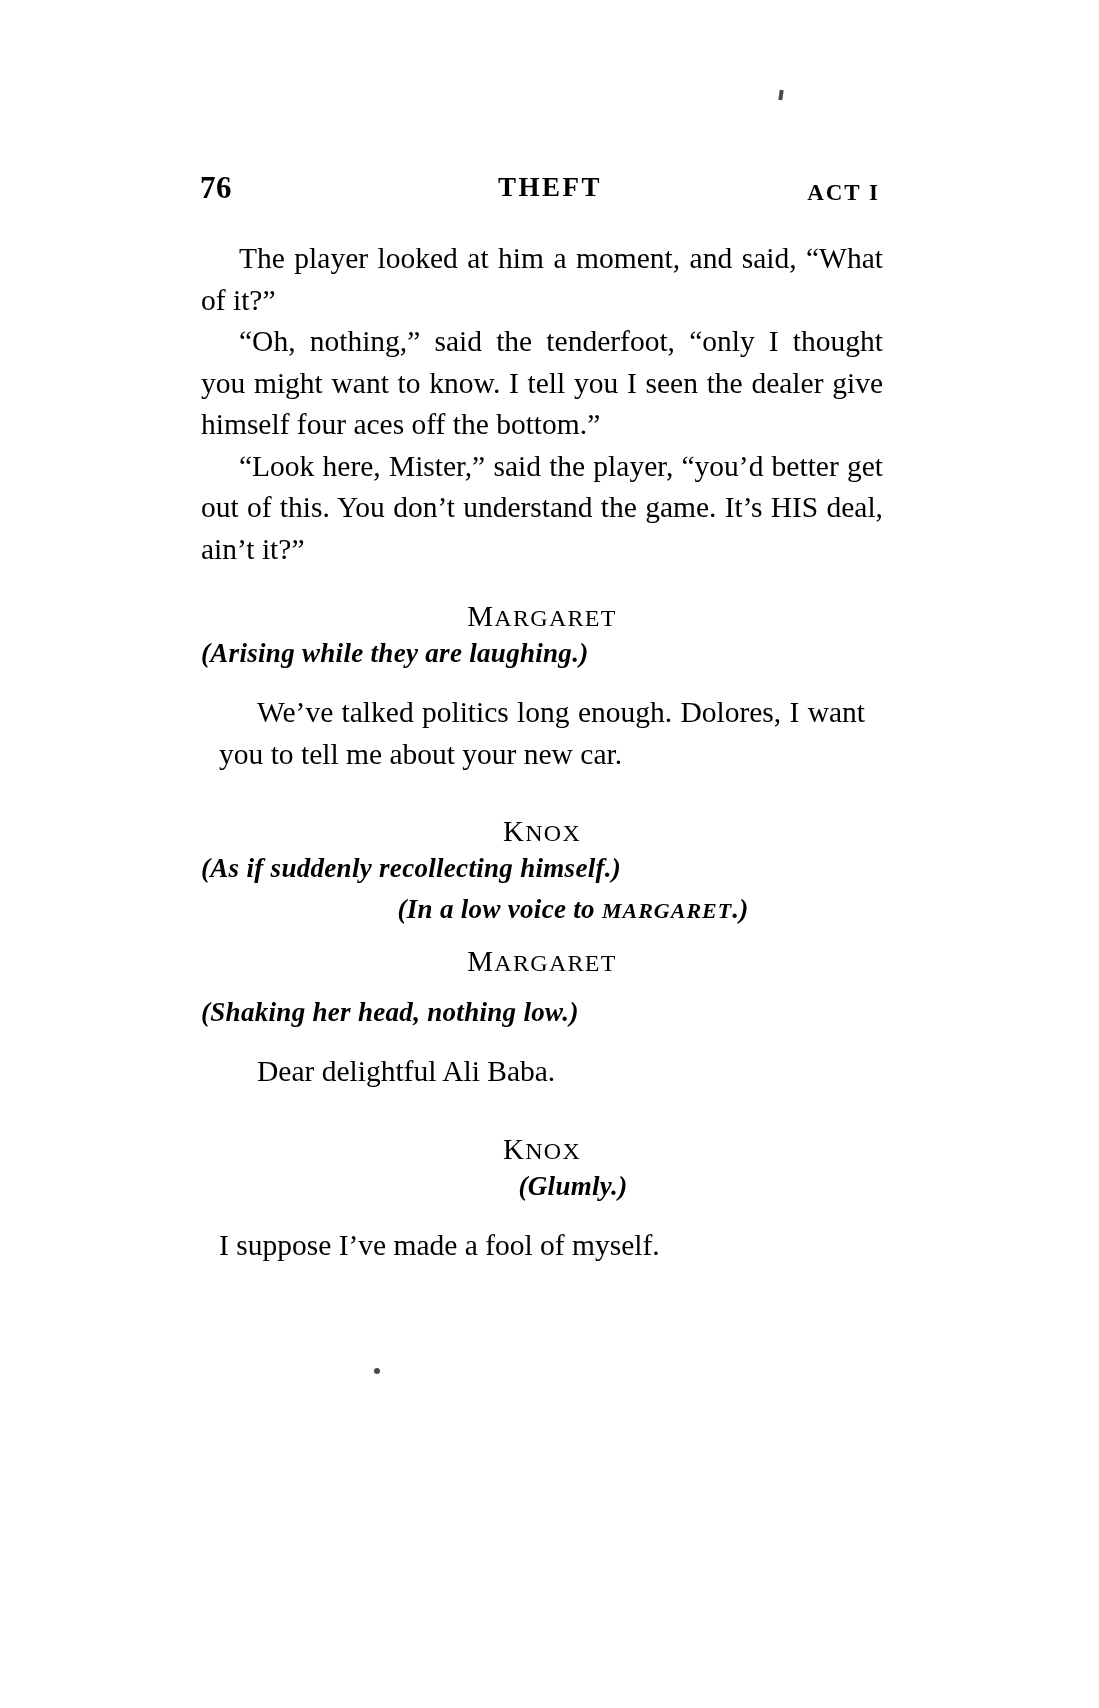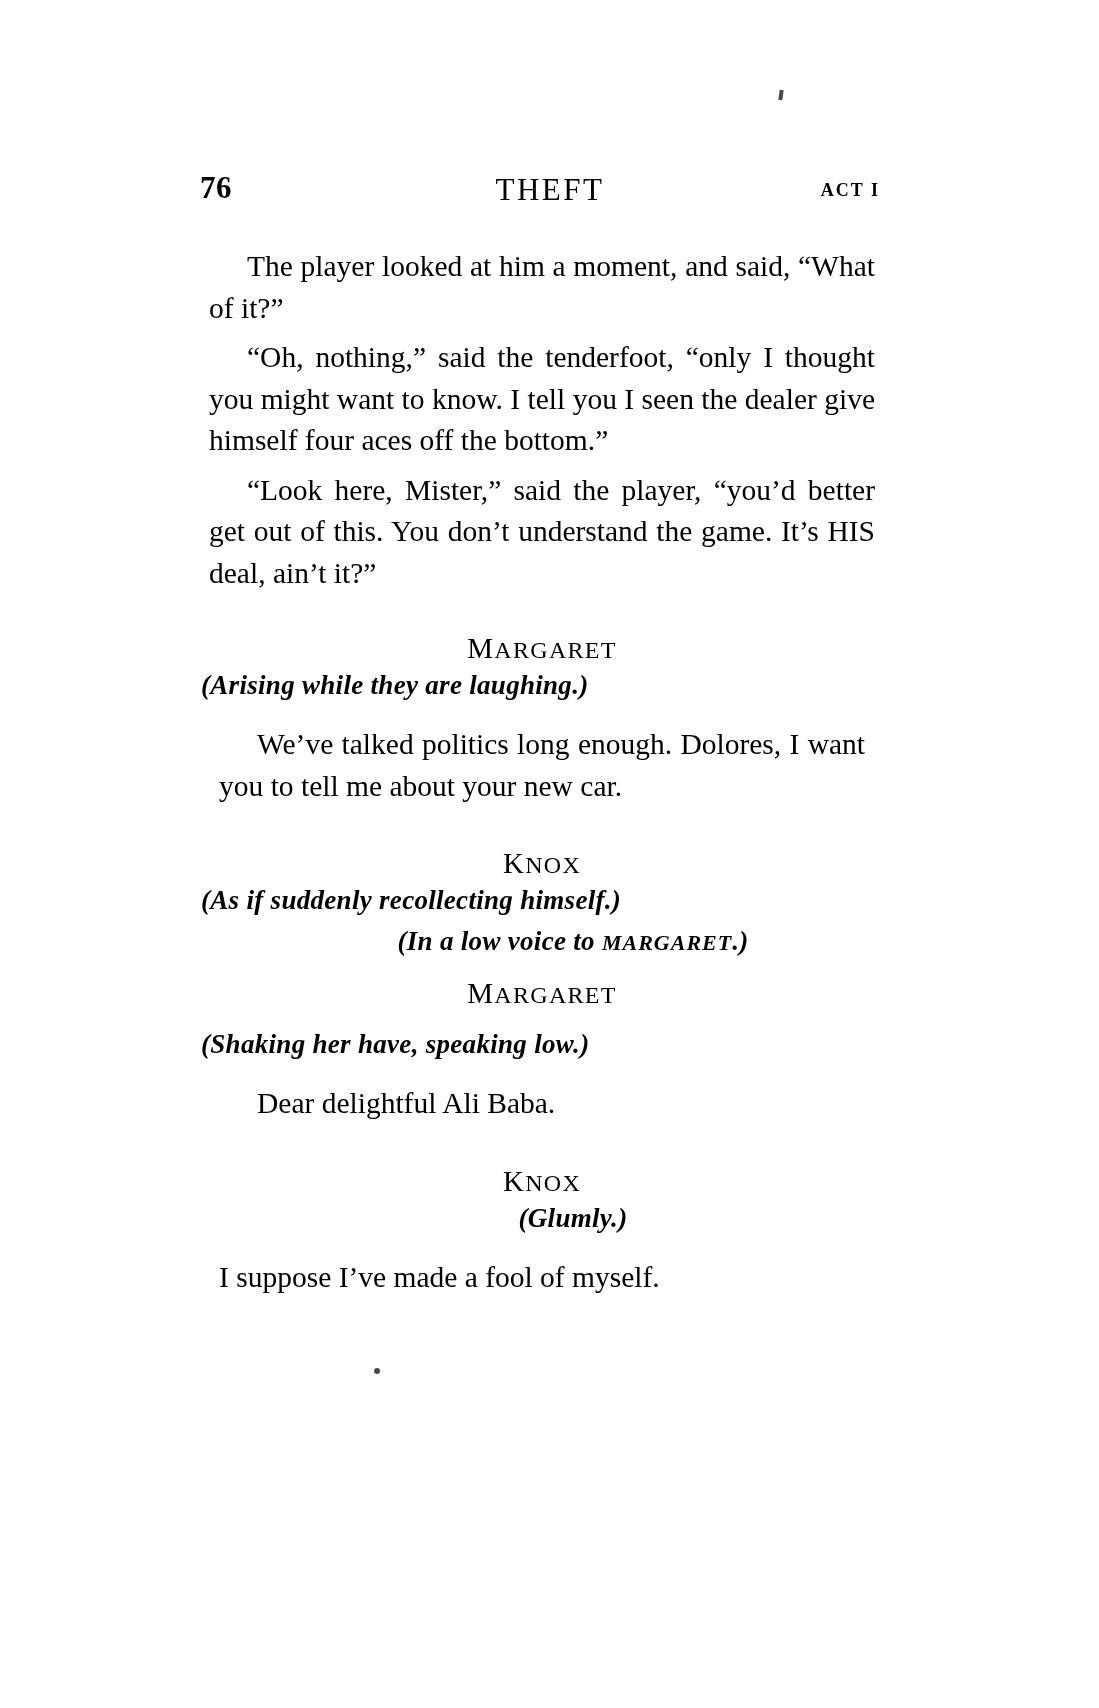--- a/index.html
+++ b/index.html
@@ -60,43 +60,43 @@
     font-size: 31px;
     letter-spacing: 0.5px;
     font-weight: 700;
   }
   .book-title {
     position: absolute;
     left: 0;
     right: 0;
     top: 2px;
     text-align: center;
-    font-size: 31px;
+    font-size: 27px;
     letter-spacing: 2.5px;
-    font-weight: 400;
+    font-weight: 700;
     padding-left: 20px;
   }
   .act-label {
     position: absolute;
     right: 0;
     top: 10px;
-    font-size: 18px;
+    font-size: 23px;
     letter-spacing: 2px;
     font-weight: 700;
   }
 
   .body-col {
     position: absolute;
     left: 201px;
     top: 238px;
     width: 682px;
   }
 
   p.para {
-    margin: 8px;
+    margin: 0;
     font-size: 29.5px;
     line-height: 41.5px;
     text-align: justify;
     text-justify: inter-word;
     text-indent: 38px;
   }
   p.para:last-child { text-align: left; }
 
   .speaker {
     margin: 0;
@@ -168,21 +168,21 @@
     <p class="line">We’ve talked politics long enough.  Dolores, I want you to tell me about your new car.</p>
 
     <div class="sp-2"></div>
     <p class="speaker"><span class="cap">K</span><span>NOX</span></p>
     <p class="stage">(As if suddenly recollecting himself.)</p>
     <p class="stage left"><span>(In a low voice to </span><span class="sc">Margaret</span><span>.)</span></p>
 
     <div class="sp-1"></div>
     <p class="speaker"><span class="cap">M</span><span>ARGARET</span></p>
     <div class="sp-1"></div>
-    <p class="stage">(Shaking her have, speaking low.)</p>
+    <p class="stage">(Shaking her head, nothing low.)</p>
     <p class="line">Dear delightful Ali Baba.</p>
 
     <div class="sp-2"></div>
     <p class="speaker"><span class="cap">K</span><span>NOX</span></p>
     <p class="stage left">(Glumly.)</p>
     <p class="line noindent">I suppose I’ve made a fool of myself.</p>
 
   </div>
 
   <div class="speck-bottom"></div>

